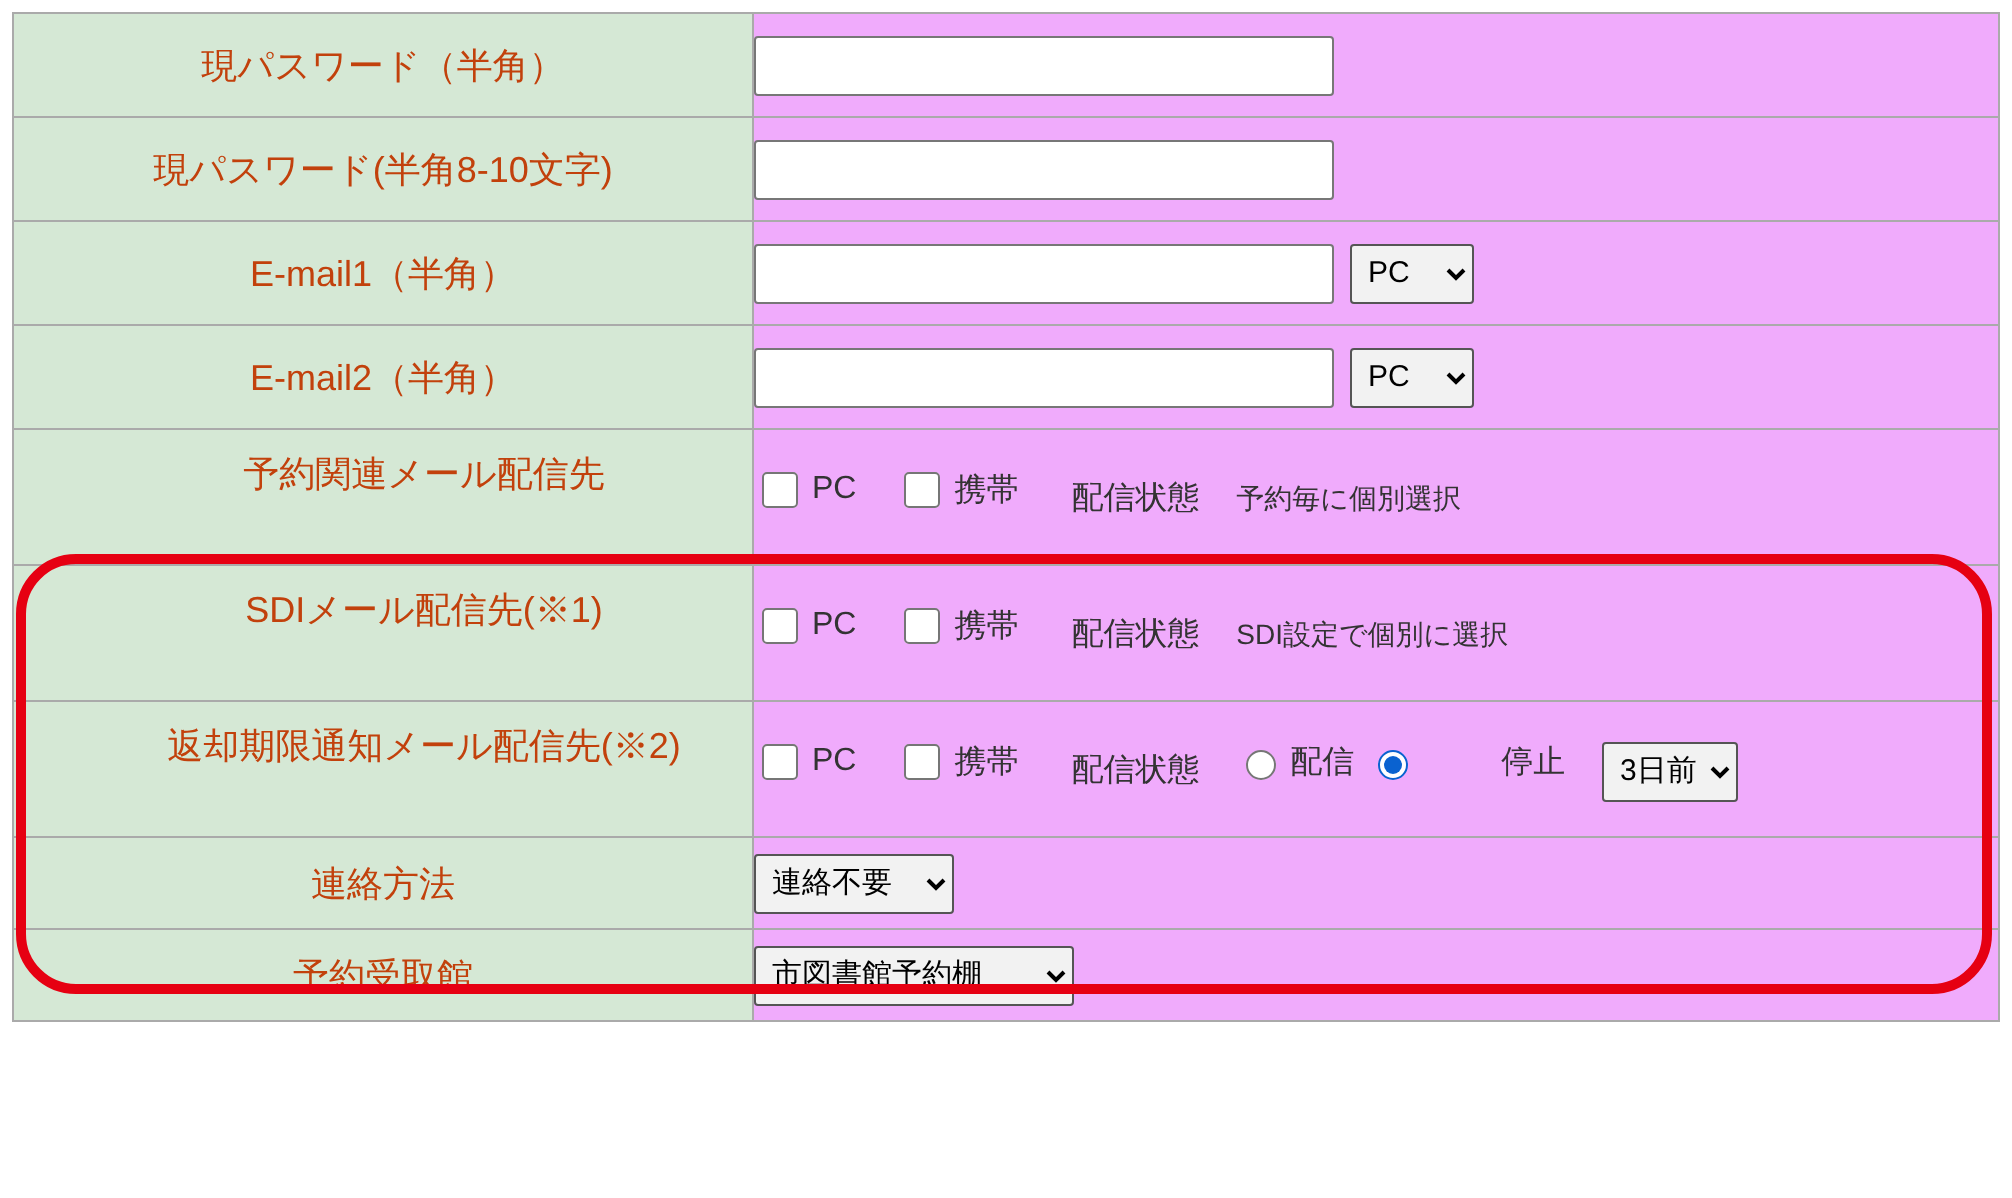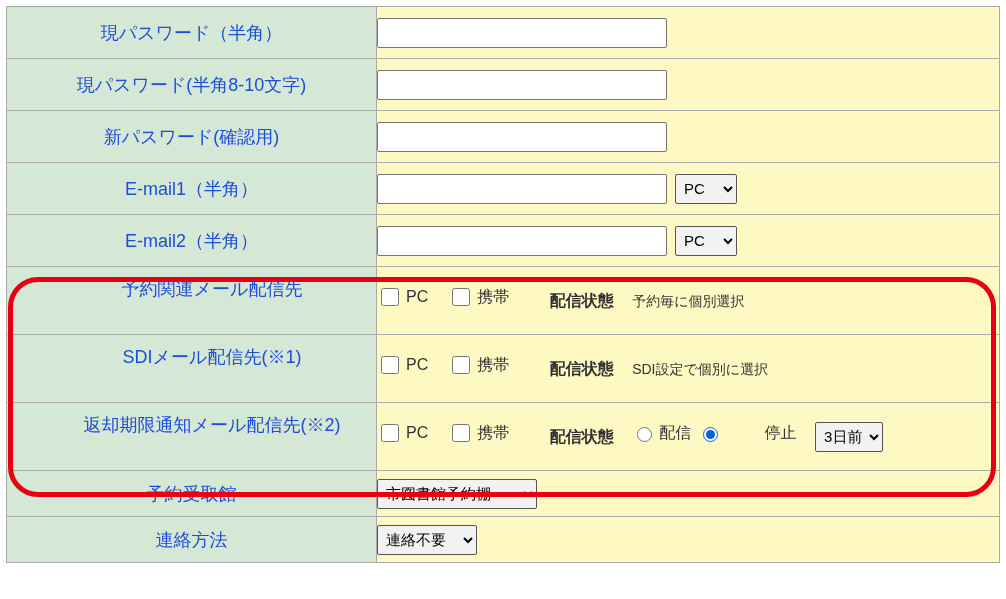--- a/index.html
+++ b/index.html
@@ -20,30 +20,30 @@
       border: 1px solid #aaa;
       padding: 0;
       vertical-align: middle;
     }
     .label-cell {
       background: #d5e8d5;
       text-align: center;
       width: 370px;
       height: 52px;
       font-size: 18px;
-      color: #1d4ed8;
+      color: #c2410c;
     }
     .label-cell.tall {
       height: 68px;
       vertical-align: top;
       padding-top: 10px;
       padding-left: 41px;
     }
     .value-cell {
-      background: #fef9c3;
+      background: #f0abfc;
       padding: 6px 10px;
     }
     .value-cell.tall {
       height: 68px;
       vertical-align: top;
       padding-top: 18px;
     }
     input[type=text].text-input {
       width: 290px;
       height: 30px;
@@ -80,22 +80,22 @@
     input[type=checkbox] {
       width: 18px;
       height: 18px;
     }
     input[type=radio] {
       width: 15px;
       height: 15px;
       accent-color: #0a62d0; 
     }
     .status-label {
-      font-weight: bold;
-      margin-left: 36px;
+      font-weight: normal;
+      margin-left: 22px;
       margin-right: 14px;
       font-size: 16px;
     }
     .status-text {
       font-size: 14px;
     }
     .red-highlight {
       position: absolute;
       border: 5px solid #e60012;
       border-radius: 30px;
@@ -121,26 +121,20 @@
     </td>
   </tr>
 
   <tr>
     <td class="label-cell">現パスワード(半角8-10文字)</td>
     <td class="value-cell">
       <input type="text" class="text-input" style="">
     </td>
   </tr>
 
-  <tr>
-    <td class="label-cell">新パスワード(確認用)</td>
-    <td class="value-cell">
-      <input type="text" class="text-input" style="">
-    </td>
-  </tr>
 
   <tr>
     <td class="label-cell">E-mail1（半角）</td>
     <td class="value-cell">
       <div class="row-inline">
         <input type="text" class="text-input" style="">
         <select class="dropdown small">
           <option>PC</option>
         </select>
       </div>
@@ -217,34 +211,34 @@
         <input type="radio" name="return-status" checked="" style="">
         <span>停止</span>
       </label>
       <select class="dropdown tiny" style="margin-left:14px;">
         <option>3日前</option>
       </select>
     </td>
   </tr>
 
   <tr>
+    <td class="label-cell" style="height:46px;">連絡方法</td>
+    <td class="value-cell">
+      <select class="dropdown sm2">
+        <option>連絡不要</option>
+      </select>
+    </td>
+  </tr>
+
+  <tr>
     <td class="label-cell" style="height:46px;">予約受取館</td>
     <td class="value-cell">
       <select class="dropdown med">
         <option>市図書館予約棚</option>
       </select>
     </td>
   </tr>
-
-  <tr>
-    <td class="label-cell" style="height:46px;">連絡方法</td>
-    <td class="value-cell">
-      <select class="dropdown sm2">
-        <option>連絡不要</option>
-      </select>
-    </td>
-  </tr>
 </tbody>
     </table>
 
 <div class="red-highlight" style="left:2px; top:271px; width:988px; height:220px;"></div>
 
 </div>
 
 </body></html>

